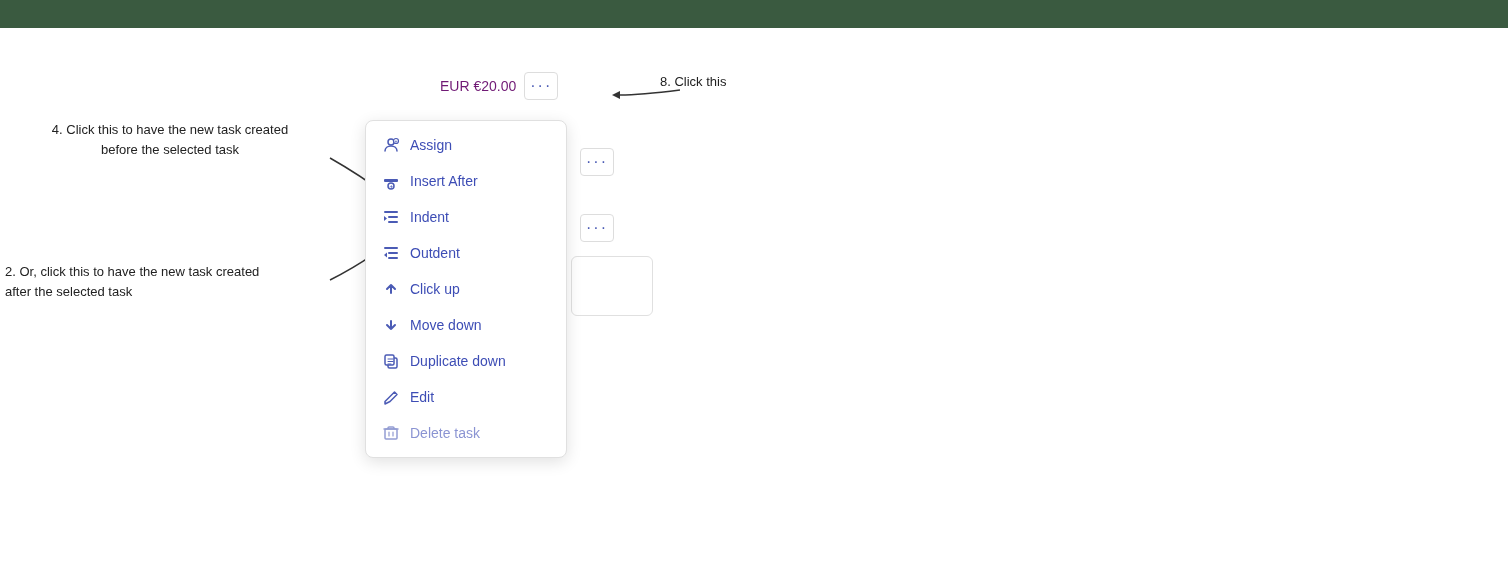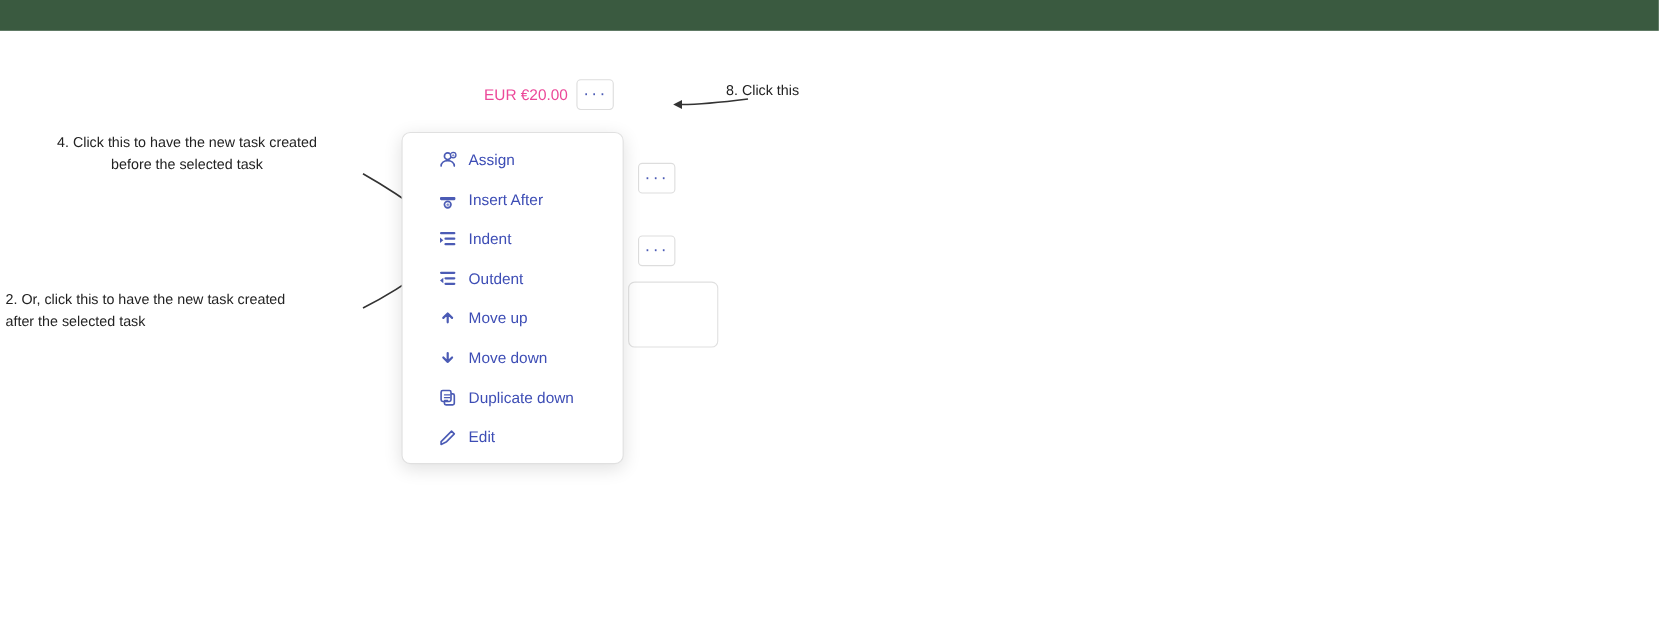--- a/index.html
+++ b/index.html
@@ -43,21 +43,21 @@
       position: absolute;
       top: 72px;
       right: 860px;
       display: flex;
       align-items: center;
       gap: 8px;
     }
 
     .eur-text {
       font-size: 14px;
-      color: #ec4899;
+      color: #701a75;
     }
 
     .dots-button {
       width: 34px;
       height: 28px;
       border: 1px solid #ddd;
       border-radius: 4px;
       background: white;
       display: flex;
       align-items: center;
@@ -111,21 +111,20 @@
 
     .menu-item {
       display: flex;
       align-items: center;
       gap: 10px;
       padding: 9px 16px;
       cursor: pointer;
       font-size: 14px;
       color: #3d4db5;
       transition: background 0.1s;
-      margin-left: 16px;
     }
 
     .menu-icon {
       width: 18px;
       height: 18px;
       display: flex;
       align-items: center;
       justify-content: center;
       flex-shrink: 0;
     }
@@ -222,21 +221,21 @@
     </span>
     <span>Outdent</span>
   </div>
 
   <div class="menu-item">
     <span class="menu-icon">
       <svg width="18" height="18" viewBox="0 0 18 18" fill="none">
         <path d="M9 13V5M5 9l4-4 4 4" stroke="#4b5bb5" stroke-width="2" stroke-linecap="round" stroke-linejoin="round"></path>
       </svg>
     </span>
-    <span>Move up</span>
+    <span>Click up</span>
   </div>
 
   <div class="menu-item">
     <span class="menu-icon">
       <svg width="18" height="18" viewBox="0 0 18 18" fill="none">
         <path d="M9 5v8M5 9l4 4 4-4" stroke="#4b5bb5" stroke-width="2" stroke-linecap="round" stroke-linejoin="round"></path>
       </svg>
     </span>
     <span>Move down</span>
   </div>
@@ -254,20 +253,31 @@
 
   <div class="menu-item">
     <span class="menu-icon">
       <svg width="18" height="18" viewBox="0 0 18 18" fill="none">
         <path d="M3 13.5L5.5 11l7-7 2.5 2.5-7 7L3 16v-2.5z" stroke="#4b5bb5" stroke-width="1.5" stroke-linejoin="round"></path>
       </svg>
     </span>
     <span>Edit</span>
   </div>
 
+  <div class="menu-item" style="opacity:0.6;">
+    <span class="menu-icon">
+      <svg width="18" height="18" viewBox="0 0 18 18" fill="none">
+        <rect x="3" y="5" width="12" height="10" rx="1" stroke="#4b5bb5" stroke-width="1.5"></rect>
+        <path d="M6 5V4a1 1 0 011-1h4a1 1 0 011 1v1" stroke="#4b5bb5" stroke-width="1.5"></path>
+        <path d="M2 5h14" stroke="#4b5bb5" stroke-width="1.5" stroke-linecap="round"></path>
+        <path d="M7 8v4M11 8v4" stroke="#4b5bb5" stroke-width="1.2" stroke-linecap="round"></path>
+      </svg>
+    </span>
+    <span>Delete task</span>
+  </div>
 
 </div>
 
 <div class="annotation anno1">8. Click this</div>
 
 <div class="annotation anno2" style="white-space:pre-line;">4. Click this to have the new task created
 before the selected task</div>
 
 <div class="annotation anno3" style="white-space:pre-line;">2. Or, click this to have the new task created
 after the selected task</div>

